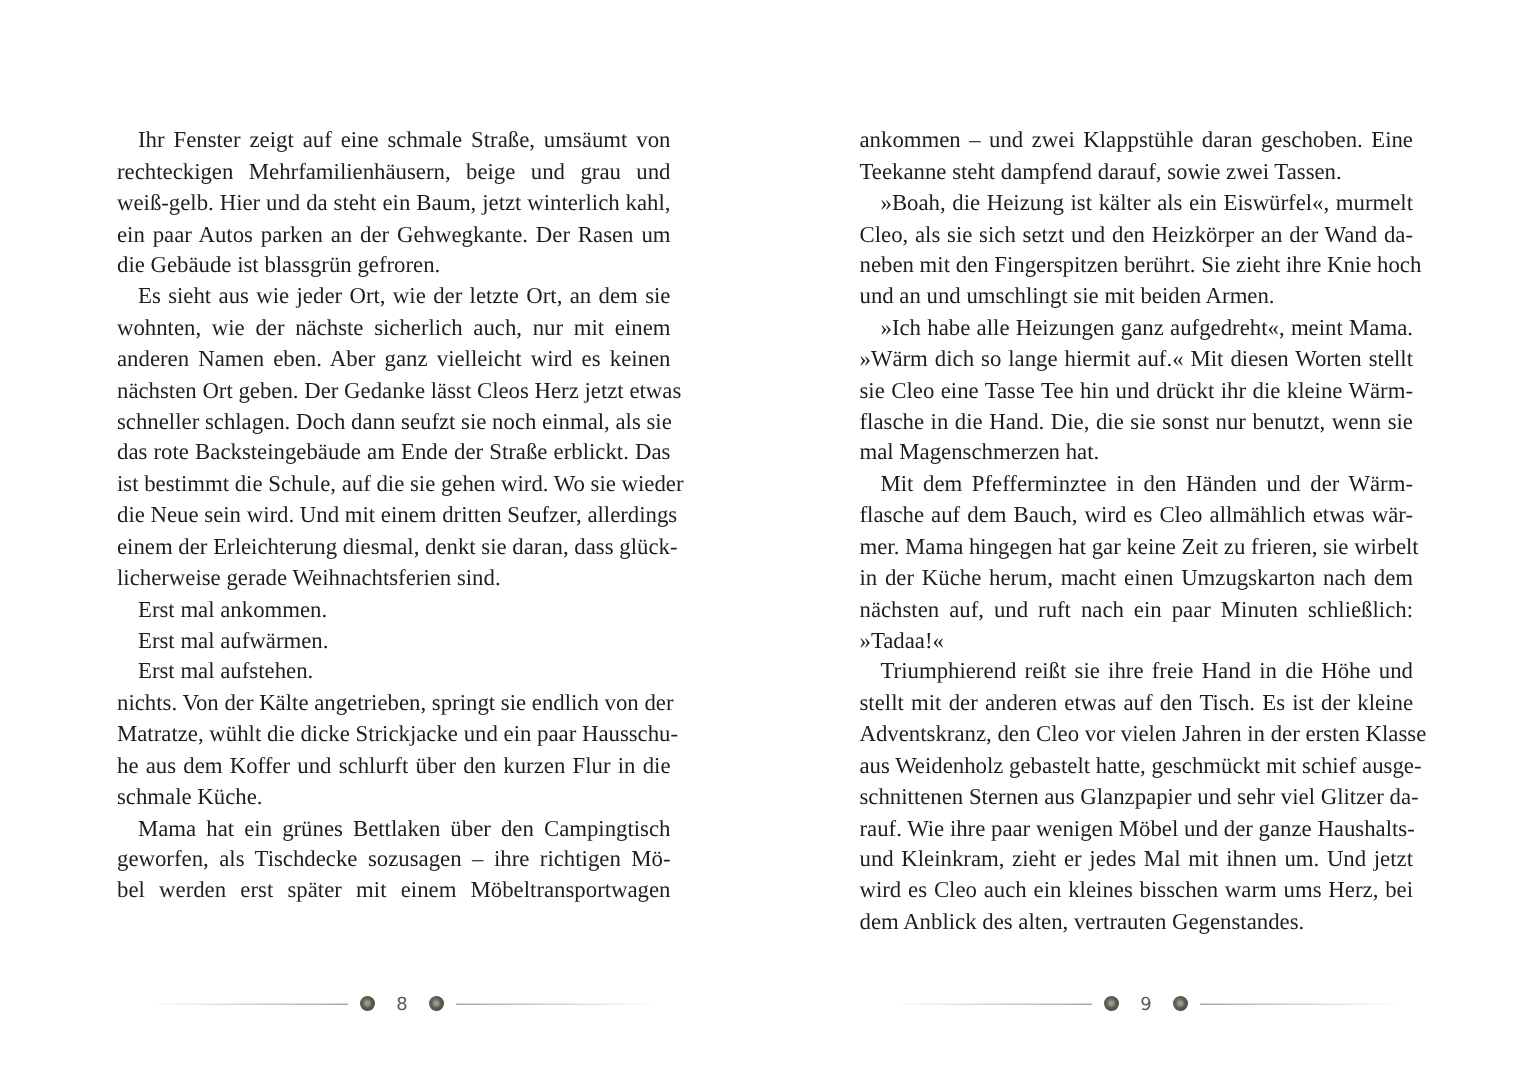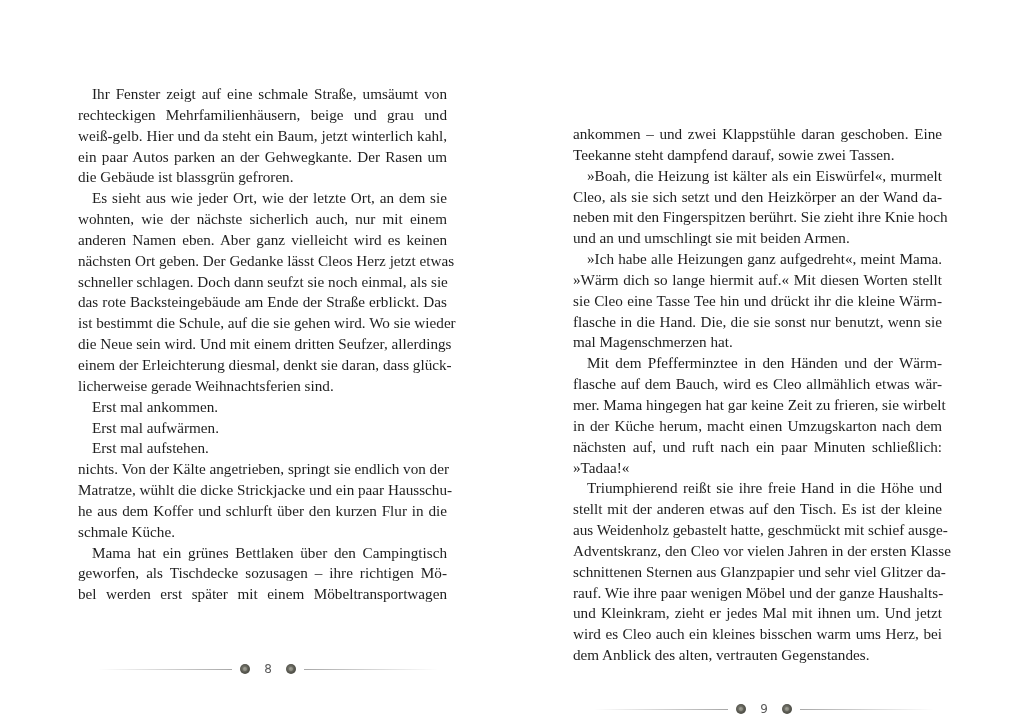--- a/index.html
+++ b/index.html
@@ -14,21 +14,21 @@
       overflow: hidden;
       font-family: "Liberation Serif", "DejaVu Serif", serif;
       color: #1e1e1e;
     }
     .page {
       position: absolute;
       top: 0;
       height: 599px;
     }
     .page-left { left: 0; width: 510px; }
-    .page-right { left: 510px; width: 510px; margin-top: 40px; }
+    .page-right { left: 510px; width: 510px; }
     .text-block {
       position: absolute;
       top: 84px;
       width: 369px;
       font-size: 15.2px;
       line-height: 20.85px;
     }
     .page-left .text-block { left: 78px; }
     .page-right .text-block { left: 63px; }
     .line {
@@ -141,22 +141,22 @@
       <span class="line">flasche in die Hand. Die, die sie sonst nur benutzt, wenn sie</span>
       <span class="line last">mal Magenschmerzen hat.</span>
       <span class="line indent">Mit dem Pfefferminztee in den Händen und der Wärm-</span>
       <span class="line">flasche auf dem Bauch, wird es Cleo allmählich etwas wär-</span>
       <span class="line">mer. Mama hingegen hat gar keine Zeit zu frieren, sie wirbelt</span>
       <span class="line">in der Küche herum, macht einen Umzugskarton nach dem</span>
       <span class="line">nächsten auf, und ruft nach ein paar Minuten schließlich:</span>
       <span class="line last">»Tadaa!«</span>
       <span class="line indent">Triumphierend reißt sie ihre freie Hand in die Höhe und</span>
       <span class="line">stellt mit der anderen etwas auf den Tisch. Es ist der kleine</span>
+      <span class="line">Adventskranz, den Cleo vor vielen Jahren in der ersten Klasse</span>
       <span class="line">aus Weidenholz gebastelt hatte, geschmückt mit schief ausge-</span>
-      <span class="line">Adventskranz, den Cleo vor vielen Jahren in der ersten Klasse</span>
       <span class="line">schnittenen Sternen aus Glanzpapier und sehr viel Glitzer da-</span>
       <span class="line">rauf. Wie ihre paar wenigen Möbel und der ganze Haushalts-</span>
       <span class="line">und Kleinkram, zieht er jedes Mal mit ihnen um. Und jetzt</span>
       <span class="line">wird es Cleo auch ein kleines bisschen warm ums Herz, bei</span>
       <span class="line last">dem Anblick des alten, vertrauten Gegenstandes.</span>
     </div>
   <div class="footer">
     <div class="rule left"></div>
     <div class="ornament"></div>
     <span class="page-number">9</span>

